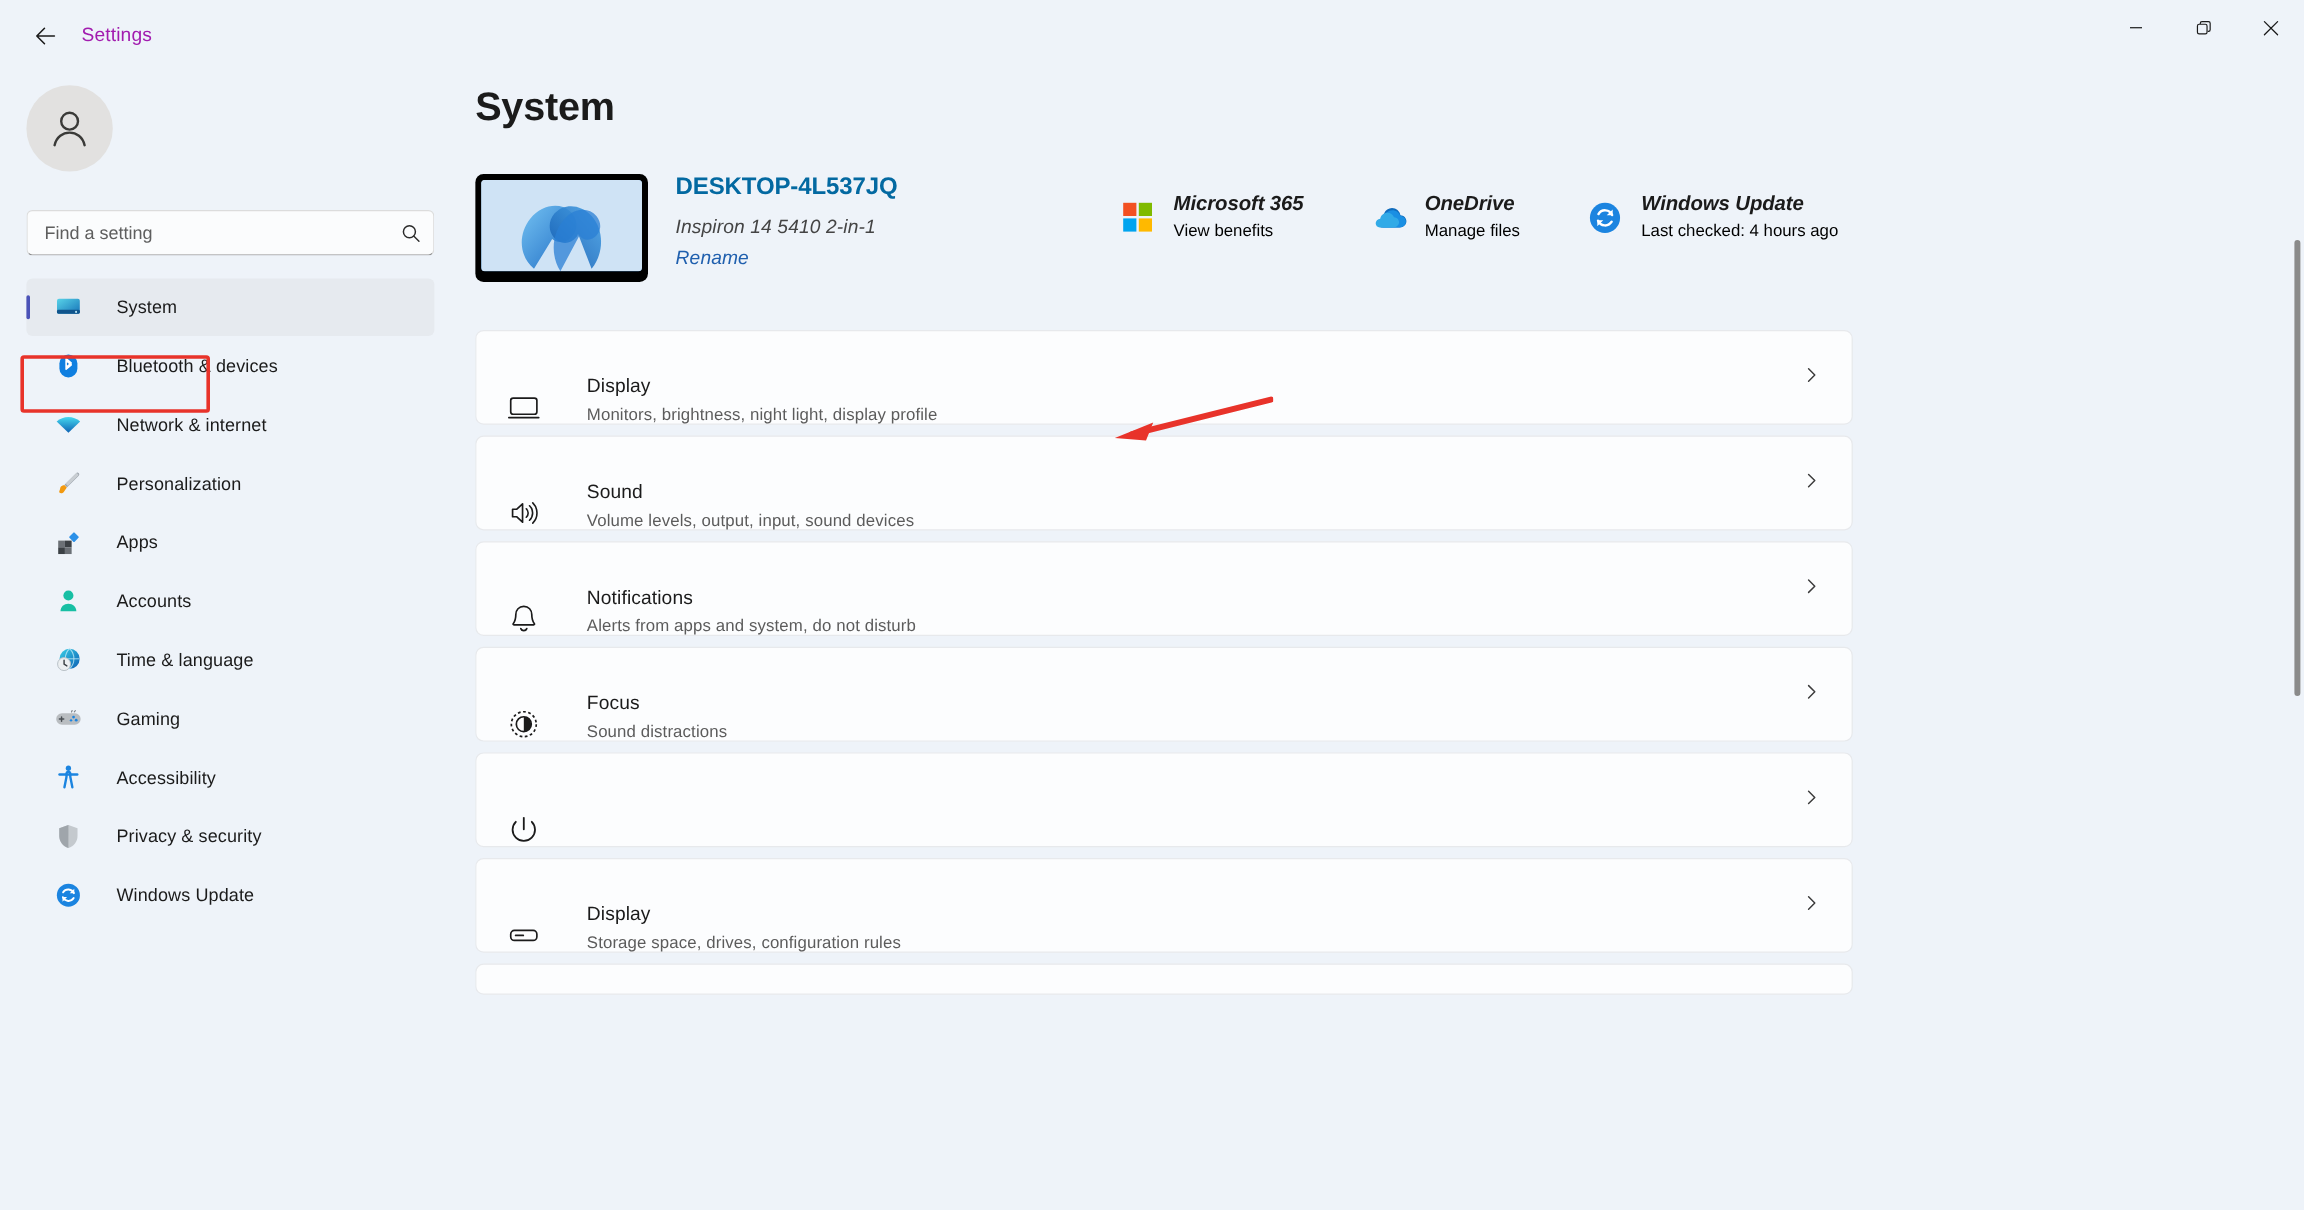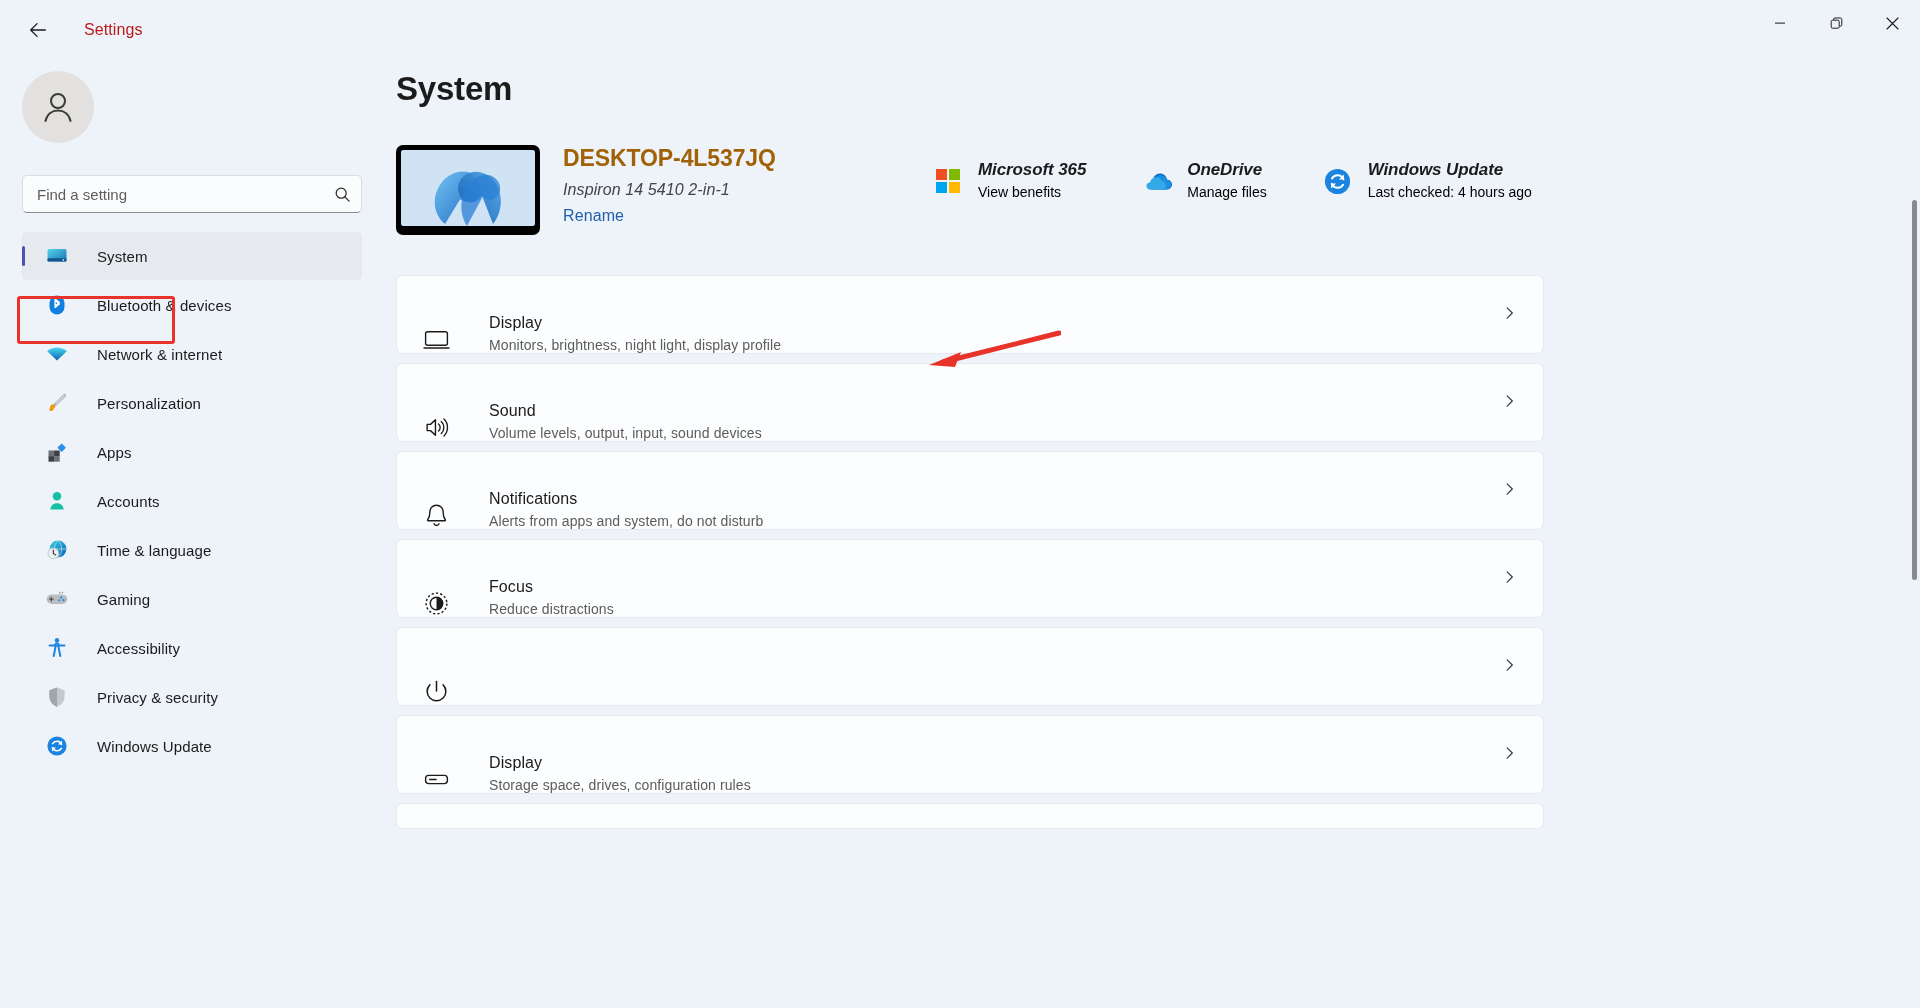--- a/index.html
+++ b/index.html
@@ -16,21 +16,21 @@
   .titlebar {
     position: absolute; top: 0; left: 0; width: 1920px; height: 60px;
     display: flex; align-items: center;
   }
   .back-btn {
     width: 44px; height: 36px; margin-left: 16px;
     display: flex; align-items: center; justify-content: center;
     border-radius: 5px;
   }
   .title-text {
-    font-size: 16px; color: #b91c1c; margin-left: 24px; letter-spacing: .1px;
+    font-size: 16px; color: #a21caf; margin-left: 8px; letter-spacing: .1px;
   }
   .win-controls { position: absolute; right: 0; top: 0; display: flex; height: 46px; }
   .win-btn {
     width: 56px; height: 46px; display: flex; align-items: center; justify-content: center;
   }
   .win-btn svg { display: block; }
 
   
   .sidebar {
     position: absolute; left: 0; top: 60px; width: 396px; height: 948px;
@@ -94,29 +94,29 @@
     position: absolute; left: 0px; top: 0px;
     width: 144px; height: 90px;
     background: #000; border-radius: 7px; padding: 5px 5px 9px 5px;
   }
   .thumb-screen {
     width: 100%; height: 100%; border-radius: 3px; overflow: hidden; position: relative;
     background: linear-gradient(160deg, #bcd7ee 0%, #7fb6e4 45%, #4e93d6 100%);
   }
   .device-name {
     position: absolute; left: 167px; top: 0px;
-    font-size: 23px; font-weight: bold; color: #a16207; letter-spacing: -.1px;
+    font-size: 20px; font-weight: bold; color: #0369a1; letter-spacing: -.1px;
   }
   .device-model {
     position: absolute; left: 167px; top: 36px;
     font-size: 16px; color: #444; letter-spacing: .1px; font-style: italic;
   }
   .rename-link {
     position: absolute; left: 167px; top: 62px;
-    font-size: 16px; color: #1f5fae; letter-spacing: .1px;
+    font-size: 16px; color: #1f5fae; letter-spacing: .1px; font-style: italic;
   }
 
   
   .quicklinks { position: absolute; left: 535px; top: 100px; display: flex; }
   .qcard { display: flex; align-items: flex-start; margin-right: 54px; }
   .q-ico { width: 34px; height: 34px; flex: 0 0 34px; display: flex; align-items: center; justify-content: center; margin-top: 4px; }
   .q-text { margin-left: 13px; }
   .q-title { font-size: 17px; font-weight: bold; color: #1b1b1b; letter-spacing: -.1px; white-space: nowrap; font-style: italic; }
   .q-sub { font-size: 14px; color: #000000; margin-top: 4px; white-space: nowrap; }
 
@@ -476,21 +476,21 @@
     <div class="row">
       <span class="row-ico">
         <svg width="27" height="27" viewBox="0 0 26 26" fill="none">
           <circle cx="13" cy="13" r="10" stroke="#1b1b1b" stroke-width="1.35" stroke-dasharray="2.2 2.0"></circle>
           <circle cx="13" cy="13" r="6" stroke="#1b1b1b" stroke-width="1.35"></circle>
           <path d="M13 7a6 6 0 0 1 0 12z" fill="#1b1b1b"></path>
         </svg>
       </span>
       <span class="row-text">
         <span class="row-title" style="display:block">Focus</span>
-        <span class="row-sub" style="display:block">Reduce distractions</span>
+        <span class="row-sub" style="display:block">Sound distractions</span>
       </span>
       <span class="chev">
         <svg width="15" height="15" viewBox="0 0 16 16" fill="none">
           <path d="M5.5 2.5L11 8l-5.5 5.5" stroke="#3b3b3b" stroke-width="1.3" stroke-linecap="round" stroke-linejoin="round"></path>
         </svg>
       </span>
     </div>
 
     <div class="row">
       <span class="row-ico">

